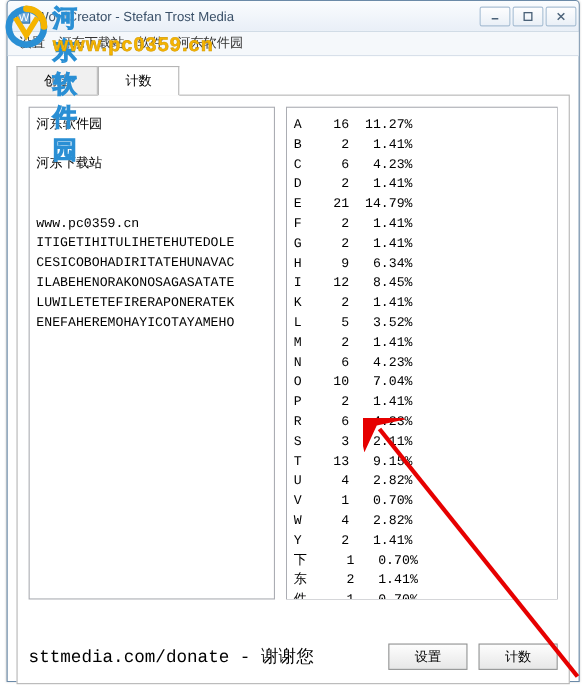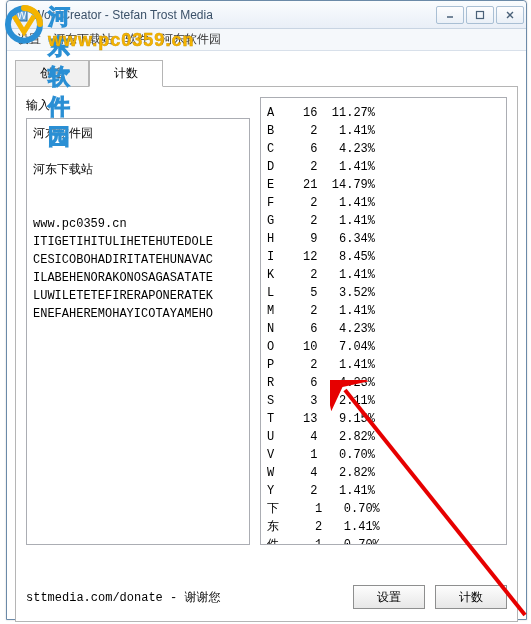--- a/index.html
+++ b/index.html
@@ -146,21 +146,21 @@
   .footer {
     position:absolute;
     left:10px; right:10px;
     bottom:12px;
     display:flex;
     align-items:center;
     justify-content:space-between;
   }
   .donate {
     font-family: "Courier New", monospace;
-    font-size:12px;
+    font-size:16px;
   }
   .btns { display:flex; gap:10px; }
   .btn {
     min-width:72px;
     height:24px;
     border:1px solid #8e8f8f;
     background:linear-gradient(#fdfdfd,#e7e7e7);
     font-size:12px;
     display:flex;align-items:center;justify-content:center;
     cursor:pointer;
@@ -223,21 +223,20 @@
   </div>
 
   <div class="tabs">
     <div class="tab">创建</div>
     <div class="tab active">计数</div>
   </div>
 
   <div class="tabpanel">
     <div class="cols">
       <div class="col left">
-        <div class="col-label">输入</div>
         <div class="textbox" id="input-box">河东软件园
 
 河东下载站
 
 
 www.pc0359.cn
 ITIGETIHITULIHETEHUTEDOLE
 CESICOBOHADIRITATEHUNAVAC
 ILABEHENORAKONOSAGASATATE
 LUWILETETEFIRERAPONERATEK

